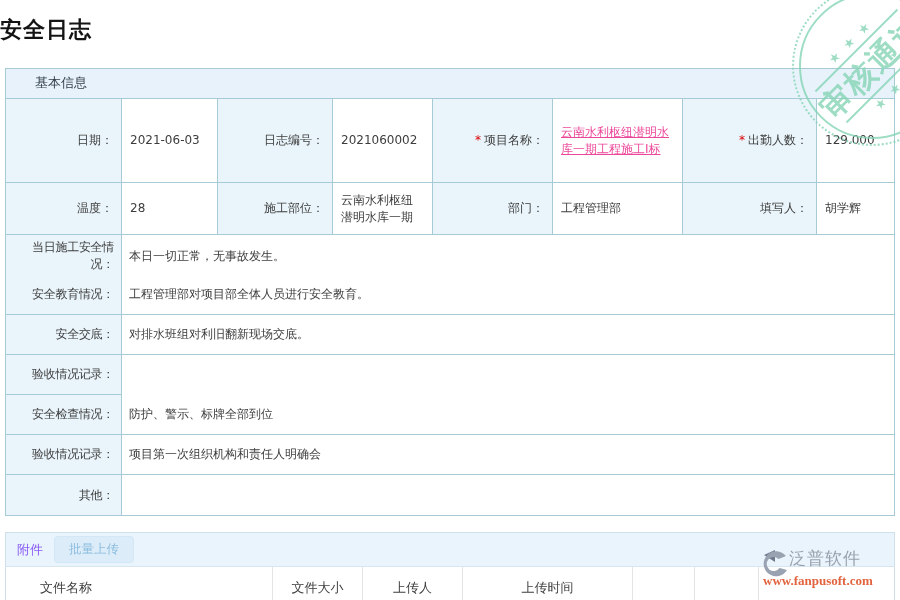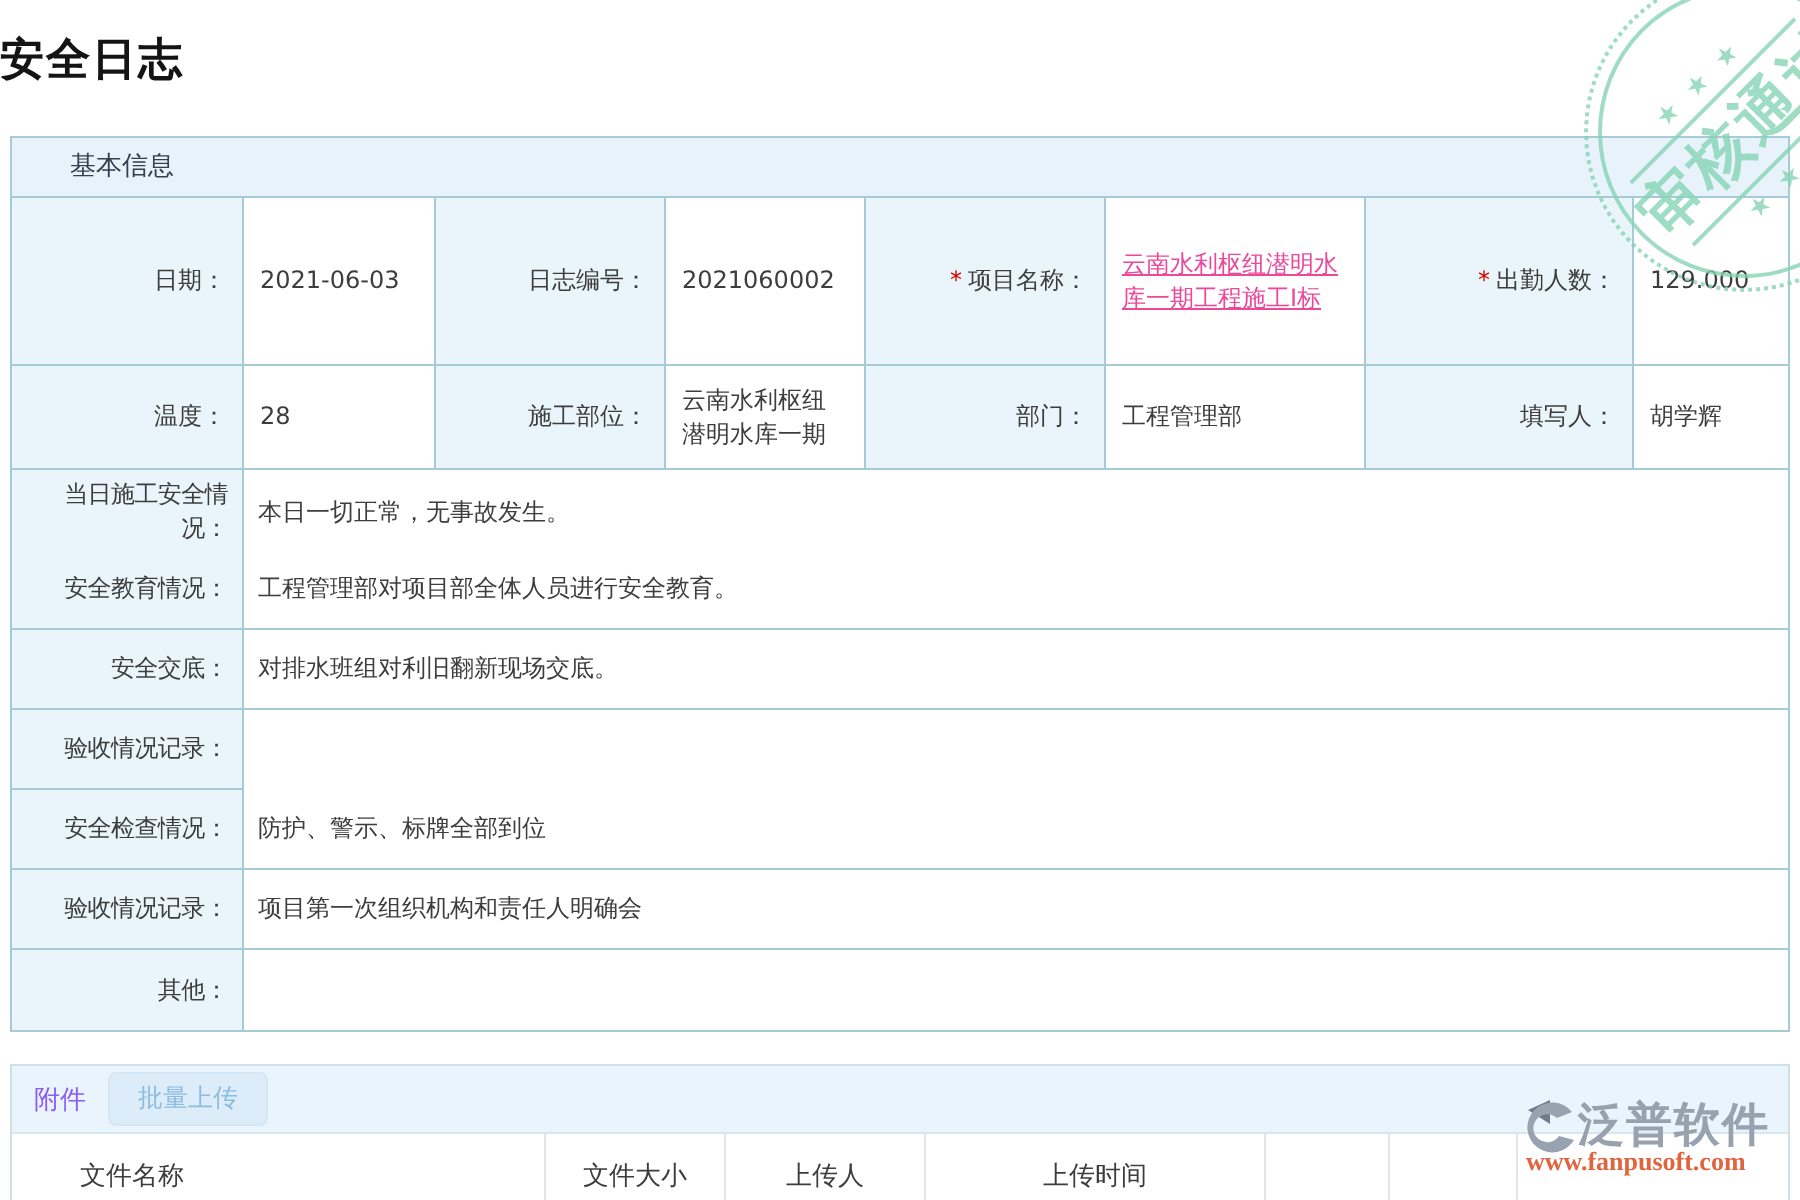--- a/index.html
+++ b/index.html
@@ -110,21 +110,21 @@
   .stamp .stext {
     font-size:31px; font-weight:bold; letter-spacing:2px;
     line-height:36px; white-space:nowrap;
   }
 
   
   .logo { position:absolute; left:761px; top:546px; width:138px; height:44px; z-index:6; }
   .logo .licon { position:absolute; left:0; top:3px; }
   .logo .brand {
     position:absolute; left:28px; top:1px;
-    font-size:23px; font-weight:bold; color:#98a1ae;
+    font-size:17px; font-weight:normal; color:#98a1ae;
     white-space:nowrap; letter-spacing:1px;
   }
   .logo .url {
     position:absolute; left:2px; top:27px;
     font-family:"Liberation Serif","DejaVu Serif",serif;
     font-size:13px; font-weight:bold; color:#e2643f;
     white-space:nowrap;
   }
 </style>
 </head>

